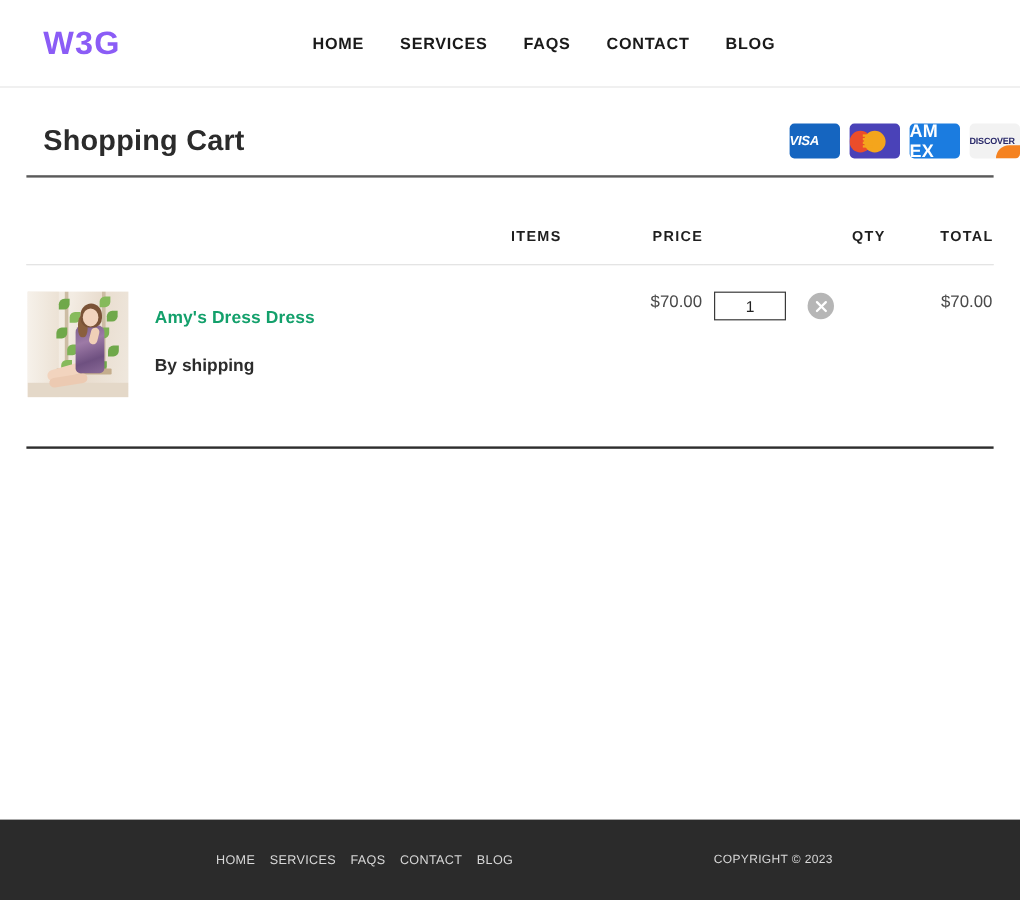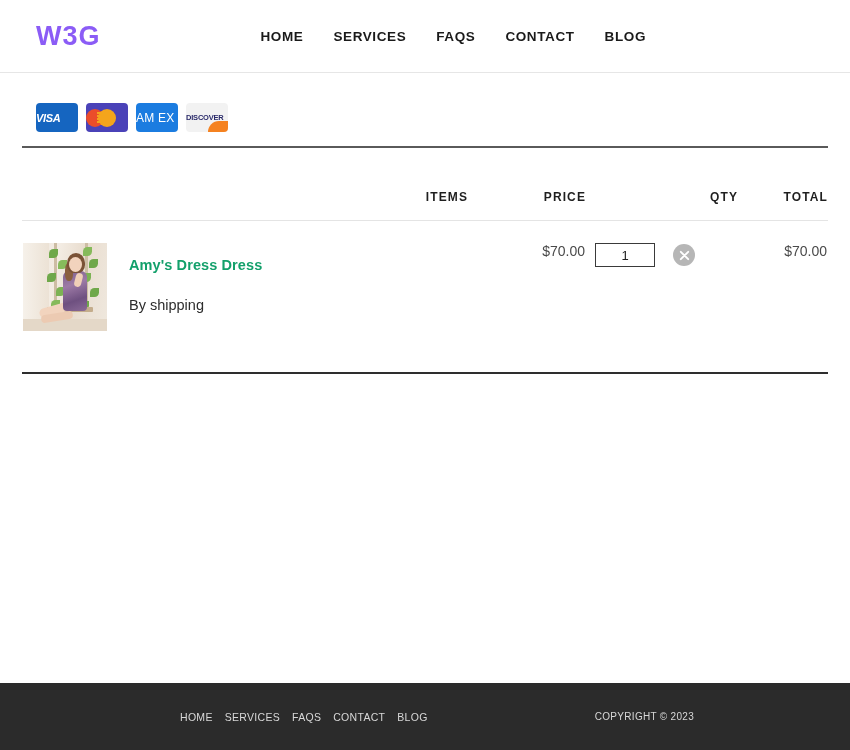--- a/index.html
+++ b/index.html
@@ -94,21 +94,21 @@
   }
   .pay-mc .mc-left { left: 0; background: #eb4d2a; }
   .pay-mc .mc-right { right: 0; background: #f4a51c; }
   .pay-mc .mc-bars {
     position: absolute; left: 11px; top: 3px; width: 8px; height: 12px;
     display: flex; flex-direction: column; justify-content: space-between;
   }
   .pay-mc .mc-bar { height: 2px; background: #f4a51c; }
   .pay-amex { background: #1b7ce0; }
   .pay-amex .pc-text {
-    color: #ffffff; font-size: 12px; font-weight: normal; letter-spacing: 0.2px;
+    color: #ffffff; font-size: 15px; font-weight: bold; letter-spacing: 0.2px;
   }
   .pay-disc { background: #f2f2f2; }
   .pay-disc .pc-text {
     color: #2a2a6a; font-size: 7.5px; font-weight: bold; letter-spacing: -0.2px;
   }
   .pay-disc .disc-swoosh {
     position: absolute; right: -2px; bottom: 0; width: 22px; height: 11px;
     background: #f58220; border-top-left-radius: 14px;
   }
 
@@ -225,21 +225,21 @@
     font-size: 14.5px;
     font-weight: bold;
     text-decoration: none;
     margin-top: 14px;
     letter-spacing: 0.1px;
   }
   .item-sub {
     display: block;
     margin-top: 24px;
     font-size: 14.5px;
-    font-weight: normal;
+    font-weight: bold;
     color: #2c2c2c;
   }
 
   td.price, td.total {
     text-align: right;
     font-size: 14px;
     color: #4a4a4a;
     padding-top: 28px;
   }
   td.qty { padding-top: 23px; }
@@ -354,20 +354,21 @@
     <a href="#">SERVICES</a>
     <a href="#">FAQS</a>
     <a href="#">CONTACT</a>
     <a href="#">BLOG</a>
   </nav>
 </header>
 
 <div class="page">
 
   <div class="title-row">
+    <h1 class="page-title">Shopping Cart</h1>
 
     <div class="payment-cards">
       <div class="pay-card pay-visa">
         <span class="pc-text">VISA</span>
       </div>
       <div class="pay-card pay-mc">
         <span class="mc-circles">
           <span class="mc-c mc-left"></span>
           <span class="mc-c mc-right"></span>
           <span class="mc-bars">

